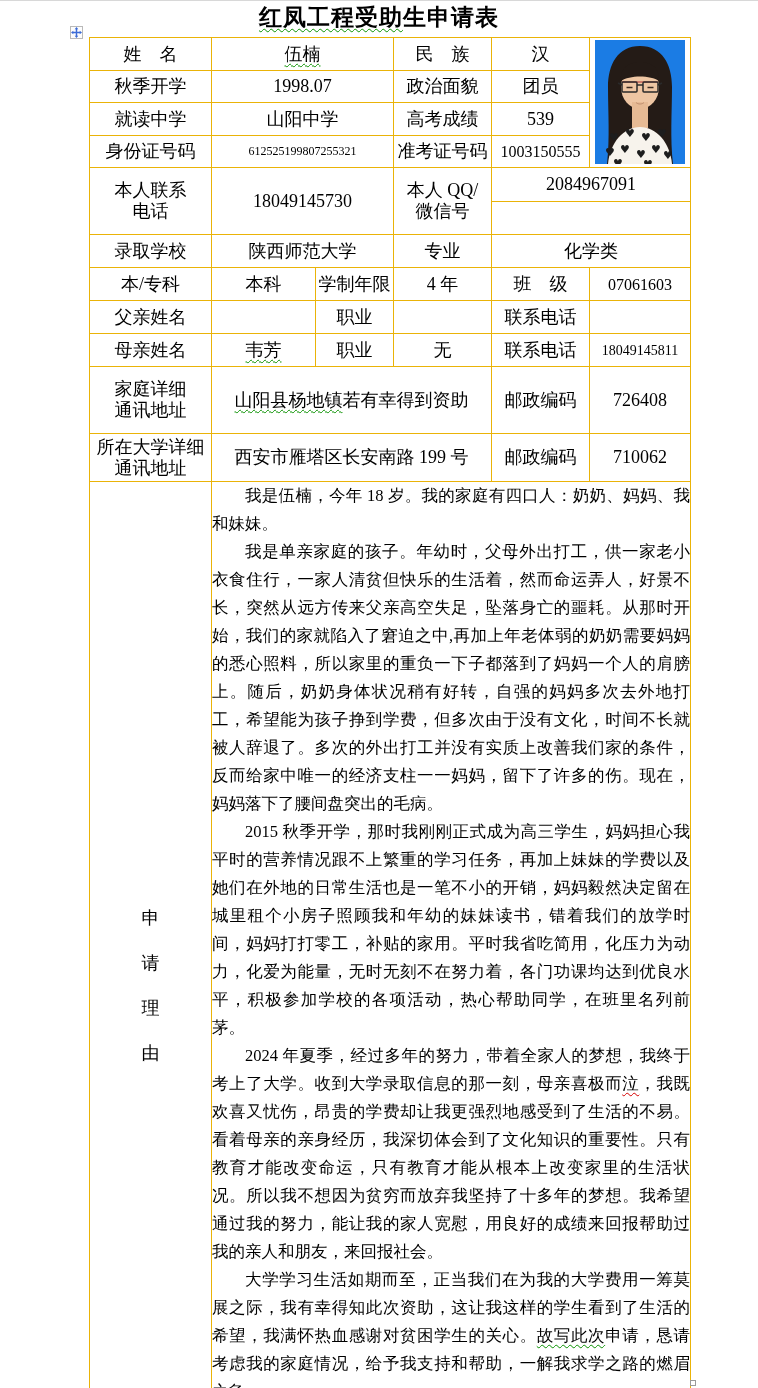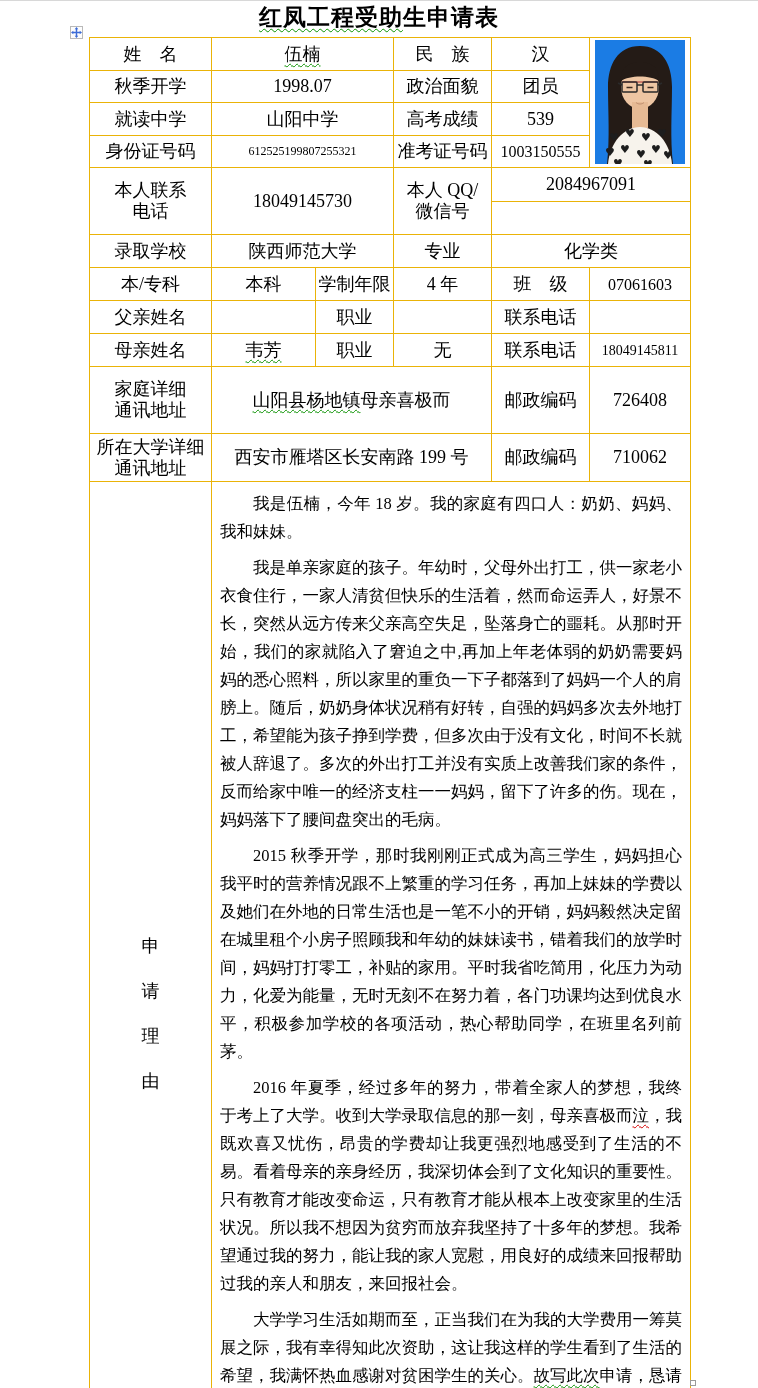--- a/index.html
+++ b/index.html
@@ -33,21 +33,21 @@
   }
   tr.r33{height:33px} tr.r32{height:32px} tr.r47{height:47px} tr.r48{height:48px} tr.r922{height:922px}
   .wrap74{width:74px;margin:12px auto;}
   .wrap78{width:78px;margin:2px auto;}
   .wrap110{width:110px;margin:0 auto;}
   .vlabel{width:20px;margin:0 auto;line-height:45px;word-break:break-all;font-size:18px;}
   .photo-cell{vertical-align:middle;padding:0;}
   .photo{display:block;margin:2px auto 3px auto;}
   .reason-cell{vertical-align:top;text-align:left;padding:3px 6px 0 6px;}
   .reason-cell p{
-    margin:8px;font-size:16.5px;line-height:28px;text-align:justify;
+    margin:0;font-size:16.5px;line-height:28px;text-align:justify;
     text-indent:2em;
   }
   .sq-g{text-decoration-line:underline;text-decoration-style:wavy;text-decoration-color:#089000;text-decoration-thickness:1px;text-underline-offset:3px;}
   .sq-r{text-decoration-line:underline;text-decoration-style:wavy;text-decoration-color:#d40000;text-decoration-thickness:1px;text-underline-offset:3px;}
 </style>
 </head>
 <body>
 
 <div class="top-edge"></div>
 
@@ -175,21 +175,21 @@
     <td>职业</td>
     <td>无</td>
     <td>联系电话</td>
     <td style="font-size:14px;">18049145811</td>
   </tr>
 
   <tr class="r47">
     <td>
           <div class="wrap74">家庭详细通讯地址</div>
         </td>
-    <td colspan="3"><span class="sq-g">山阳县杨地镇</span><span>母亲喜极而</span></td>
+    <td colspan="3"><span class="sq-g">山阳县杨地镇</span><span>若有幸得到资助</span></td>
     <td>邮政编码</td>
     <td>726408</td>
   </tr>
 
   <tr class="r48">
     <td>
           <div class="wrap110">所在大学详细通讯地址</div>
         </td>
     <td colspan="3">西安市雁塔区长安南路 199 号</td>
     <td>邮政编码</td>
@@ -197,21 +197,21 @@
   </tr>
 
   <tr class="r922">
     <td>
           <div class="vlabel">申请理由</div>
         </td>
     <td colspan="5" class="reason-cell">
           <p><span>我是伍楠，今年 18 岁。我的家庭有四口人：奶奶、妈妈、我和妹妹。</span></p>
           <p><span>我是单亲家庭的孩子。年幼时，父母外出打工，供一家老小衣食住行，一家人清贫但快乐的生活着，然而命运弄人，好景不长，突然从远方传来父亲高空失足，坠落身亡的噩耗。从那时开始，我们的家就陷入了窘迫之中,再加上年老体弱的奶奶需要妈妈的悉心照料，所以家里的重负一下子都落到了妈妈一个人的肩膀上。随后，奶奶身体状况稍有好转，自强的妈妈多次去外地打工，希望能为孩子挣到学费，但多次由于没有文化，时间不长就被人辞退了。多次的外出打工并没有实质上改善我们家的条件，反而给家中唯一的经济支柱一一妈妈，留下了许多的伤。现在，妈妈落下了腰间盘突出的毛病。</span></p>
           <p><span>2015 秋季开学，那时我刚刚正式成为高三学生，妈妈担心我平时的营养情况跟不上繁重的学习任务，再加上妹妹的学费以及她们在外地的日常生活也是一笔不小的开销，妈妈毅然决定留在城里租个小房子照顾我和年幼的妹妹读书，错着我们的放学时间，妈妈打打零工，补贴的家用。平时我省吃简用，化压力为动力，化爱为能量，无时无刻不在努力着，各门功课均达到优良水平，积极参加学校的各项活动，热心帮助同学，在班里名列前茅。</span></p>
-          <p><span>2016 年夏季，经过多年的努力，带着全家人的梦想，我终于考上了大学。收到大学录取信息的那一刻，母亲喜极而</span><span class="sq-r">泣</span><span>，我既欢喜又忧伤，昂贵的学费却让我更强烈地感受到了生活的不易。看着母亲的亲身经历，我深切体会到了文化知识的重要性。只有教育才能改变命运，只有教育才能从根本上改变家里的生活状况。所以我不想因为贫穷而放弃我坚持了十多年的梦想。我希望通过我的努力，能让我的家人宽慰，用良好的成绩来回报帮助过我的亲人和朋友，来回报社会。</span></p>
+          <p><span>2024 年夏季，经过多年的努力，带着全家人的梦想，我终于考上了大学。收到大学录取信息的那一刻，母亲喜极而</span><span class="sq-r">泣</span><span>，我既欢喜又忧伤，昂贵的学费却让我更强烈地感受到了生活的不易。看着母亲的亲身经历，我深切体会到了文化知识的重要性。只有教育才能改变命运，只有教育才能从根本上改变家里的生活状况。所以我不想因为贫穷而放弃我坚持了十多年的梦想。我希望通过我的努力，能让我的家人宽慰，用良好的成绩来回报帮助过我的亲人和朋友，来回报社会。</span></p>
           <p><span>大学学习生活如期而至，正当我们在为我的大学费用一筹莫展之际，我有幸得知此次资助，这让我这样的学生看到了生活的希望，我满怀热血感谢对贫困学生的关心。</span><span class="sq-g">故写此次</span><span>申请，恳请考虑我的家庭情况，给予我支持和帮助，一解我求学之路的燃眉之急。</span></p>
           <p><span>真挚的感谢爱心人士！若有幸得到资助，在我毕业后有能力之时，将会把此善举继续下去，帮助像我一样的孩子去完成他们的大学梦！在此我再次深表谢意!</span></p>
         </td>
   </tr>
 </tbody>
   </table>
 
 <div class="resize-handle"></div>
 
 </body></html>

